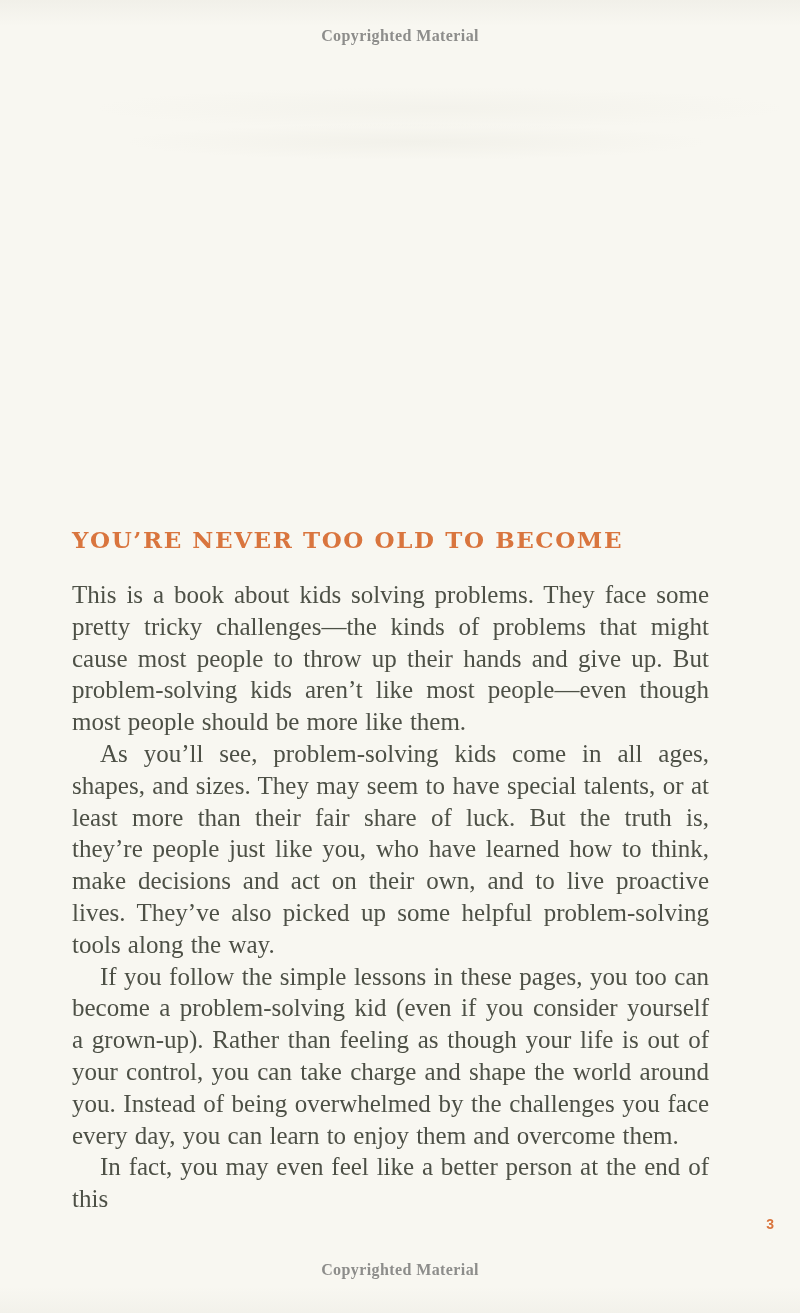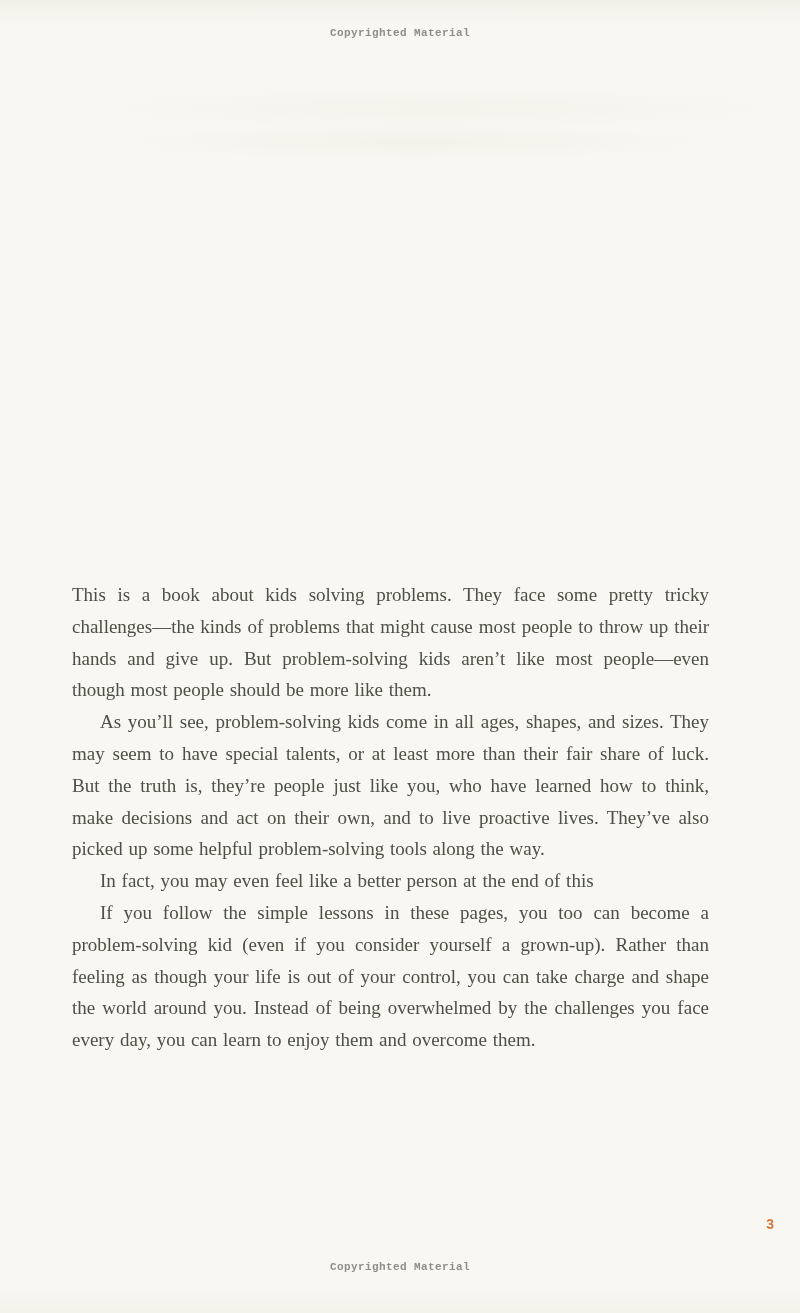--- a/index.html
+++ b/index.html
@@ -19,23 +19,23 @@
       radial-gradient(ellipse 420px 26px at 52% 142px, rgba(190,188,172,0.10), rgba(255,255,255,0) 70%),
       radial-gradient(ellipse 500px 30px at 55% 108px, rgba(190,188,172,0.08), rgba(255,255,255,0) 70%);
     overflow: hidden;
     font-family: "Liberation Serif", "DejaVu Serif", serif;
   }
   .notice {
     position: absolute;
     left: 0;
     width: 100%;
     text-align: center;
-    font-family: Liberation Mono, monospace;
+    font-family: Liberation Serif, serif;
     font-weight: 700;
-    font-size: 11px;
+    font-size: 16px;
     letter-spacing: 0.4px;
     color: var(--notice, #8d8d8b);
   }
   .notice.top { top: 27px; }
   .notice.bottom { top: 1261px; }
   .content {
     position: absolute;
     left: 72px;
     top: 523px;
     width: 637px;
@@ -46,21 +46,21 @@
     font-weight: 700;
     font-size: 23px;
     line-height: 33px;
     letter-spacing: 1.6px;
     color: var(--heading, #d9753e);
     text-transform: uppercase;
   }
   .body-text p {
     margin: 0;
     text-align: justify;
-    font-size: 19px;
+    font-size: 25px;
     line-height: 31.8px;
     color: var(--body, #4d5046);
     text-indent: 28px;
     word-spacing: 1px;
   }
   .body-text p.no-indent { text-indent: 0; }
   .page-number {
     position: absolute;
     top: 1216px;
     right: 26px;
@@ -72,28 +72,28 @@
 </style>
 </head>
 <body>
 
 <div class="page">
 
   <div class="notice top">Copyrighted Material</div>
 
   <div class="content">
     <h1 class="chapter-heading">
-      <br>
+      <span>YOU’RE NEVER TOO OLD TO BECOME</span><br>
     </h1>
 
     <div class="body-text">
       <p class="no-indent">This is a book about kids solving problems. They face some pretty tricky challenges—the kinds of problems that might cause most people to throw up their hands and give up. But problem-solving kids aren’t like most people—even though most people should be more like them.</p>
       <p>As you’ll see, problem-solving kids come in all ages, shapes, and sizes. They may seem to have special talents, or at least more than their fair share of luck. But the truth is, they’re people just like you, who have learned how to think, make decisions and act on their own, and to live proactive lives. They’ve also picked up some helpful problem-solving tools along the way.</p>
+      <p>If you follow the simple lessons in these pages, you too can become a problem-solving kid (even if you consider yourself a grown-up). Rather than feeling as though your life is out of your control, you can take charge and shape the world around you. Instead of being overwhelmed by the challenges you face every day, you can learn to enjoy them and overcome them.</p>
       <p>In fact, you may even feel like a better person at the end of this</p>
-      <p>If you follow the simple lessons in these pages, you too can become a problem-solving kid (even if you consider yourself a grown-up). Rather than feeling as though your life is out of your control, you can take charge and shape the world around you. Instead of being overwhelmed by the challenges you face every day, you can learn to enjoy them and overcome them.</p>
     </div>
   </div>
 
   <div class="page-number">3</div>
 
   <div class="notice bottom">Copyrighted Material</div>
 
 </div>
 
 </body></html>

